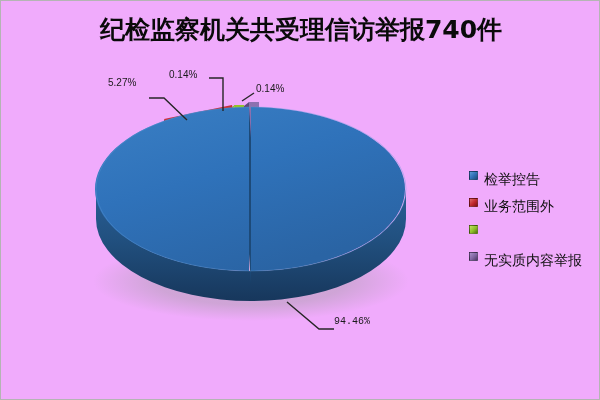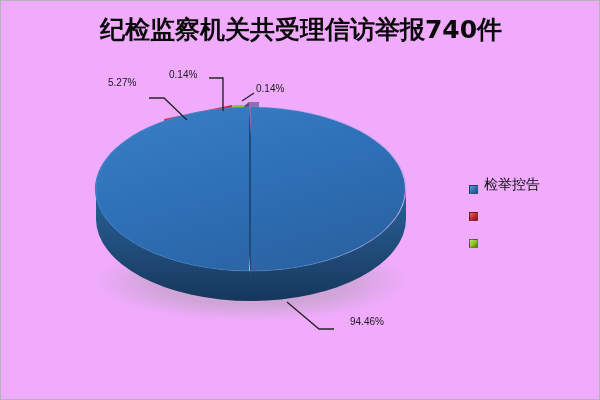--- a/index.html
+++ b/index.html
@@ -40,30 +40,30 @@
   .dlabel{
     position:absolute;
     font-size:10px;
     color:#1a1a1a;
     white-space:nowrap;
     font-family:"Liberation Sans","DejaVu Sans",sans-serif;
   }
   #label-red{left:107px;top:76px;}
   #label-green{left:168px;top:68px;}
   #label-purple{left:255px;top:82px;}
-  #label-blue{left:349px;top:315px;}
+  #label-blue{left:333px;top:315px;font-family:Liberation Mono, monospace;}
   
   #legend{
     position:absolute;
     left:468px;top:170px;
     width:128px;
   }
   .legend-row{
     display:flex;
-    align-items:flex-end;
+    align-items:flex-start;
     height:23px;
     margin-bottom:4px;
   }
   .swatch{
     width:9px;height:9px;
     margin-right:6px;
     flex:0 0 auto;
     border:1px solid rgba(0,0,0,.35);
     box-sizing:border-box;
   }
@@ -193,22 +193,27 @@
 
   <div id="legend">
 
     <div class="legend-row">
       <span class="swatch sw-blue"></span>
       <span class="legend-label">检举控告</span>
     </div>
 
     <div class="legend-row">
       <span class="swatch sw-red"></span>
+      <span class="legend-label">业务范围外</span>
     </div>
 
     <div class="legend-row">
       <span class="swatch sw-green"></span>
     </div>
 
+    <div class="legend-row">
+      <span class="swatch sw-purple"></span>
+      <span class="legend-label">无实质内容举报</span>
+    </div>
 
   </div>
 
 </div>
 
 </body></html>

